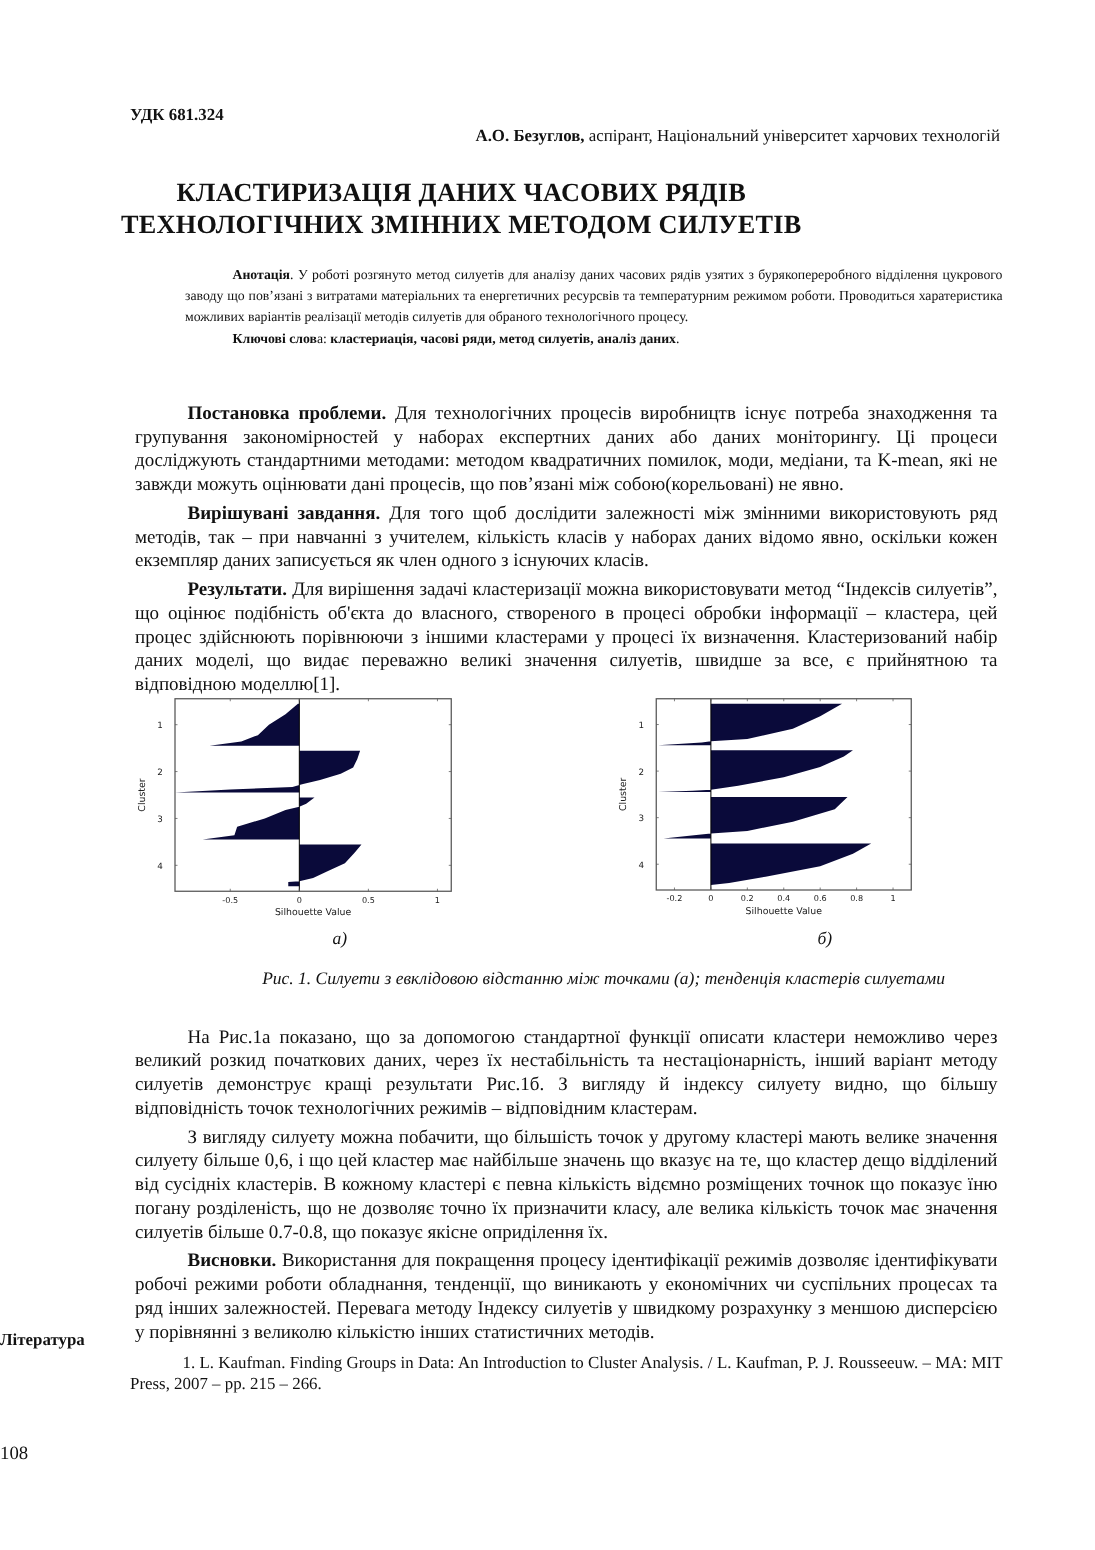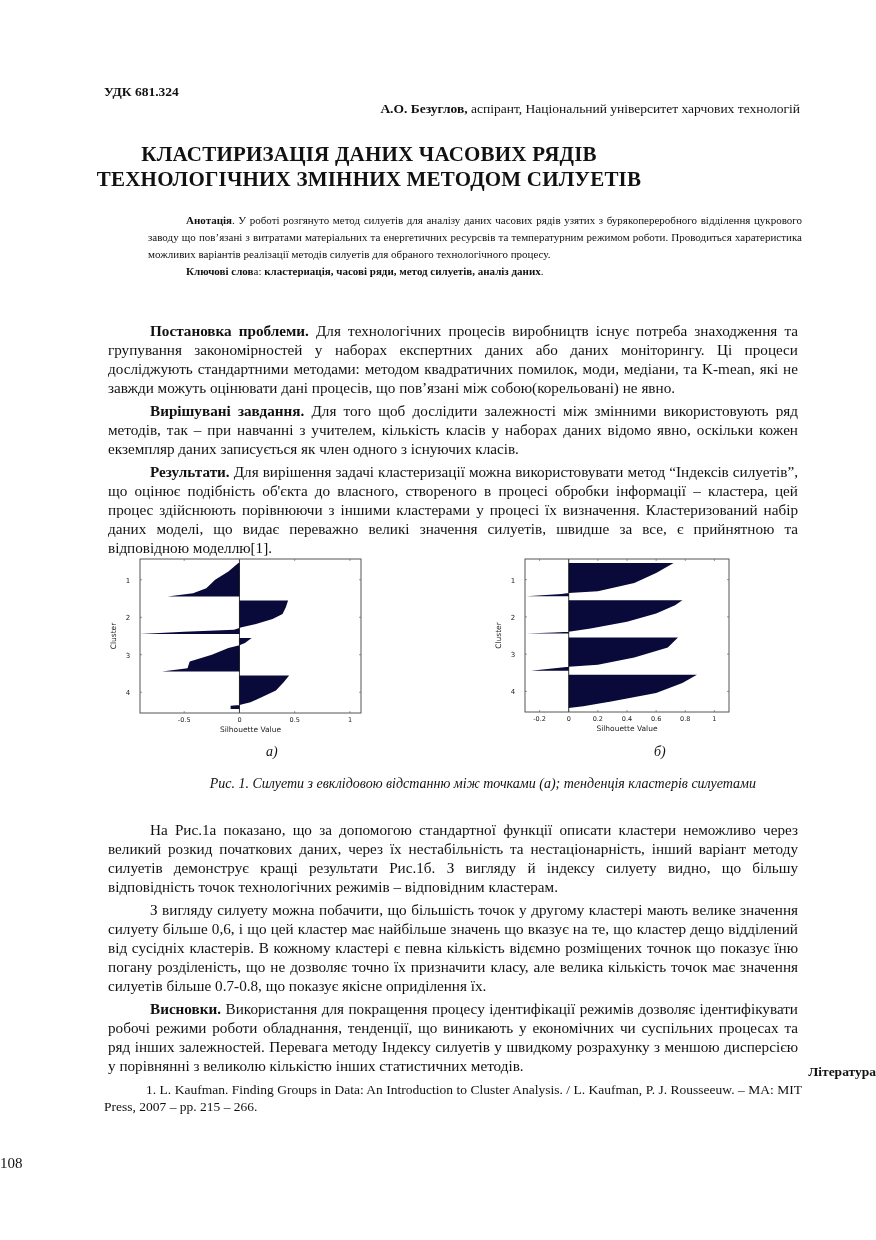--- a/index.html
+++ b/index.html
@@ -10,21 +10,21 @@
   .author { right: 76px; top: 101px; font-size: 13.5px; }
   .author b { font-weight: bold; }
   .title { left: 0; width: 738px; top: 142px; text-align: center;
            font-size: 21px; font-weight: bold; line-height: 25px; letter-spacing: 0.2px; }
   .abstract { left: 148px; width: 654px; top: 212px; font-size: 11px; line-height: 17px; text-align: justify; }
   .abstract p { margin: 0; text-indent: 38px; }
   .body-text { left: 104px; width: 698px; font-size: 15.2px; line-height: 19px; text-align: justify; }
   .body-text p { margin: 4px; text-indent: 42px; }
   .sec-a { top: 317px; }
   .sec-b { top: 816px; }
-  .lit-head { left: 0; width: 876px; top: 1064px; text-align: right; font-size: 13.5px; font-weight: bold; }
+  .lit-head { left: 0; width: 876px; top: 1064px; text-align: left; font-size: 13.5px; font-weight: bold; }
   .lit-item { left: 104px; width: 698px; top: 1081px; font-size: 13.5px; line-height: 17px; text-align: justify; }
   .lit-item p { margin: 0; text-indent: 42px; }
   .pageno { left: 0; width: 876px; top: 1155px; text-align: left; font-size: 15px; }
   .sub-a { left: 266px; top: 744px; font-size: 14px; font-style: italic; }
   .sub-b { left: 654px; top: 744px; font-size: 14px; font-style: italic; }
   .caption { left: 120px; width: 636px; top: 762px; text-align: right; font-size: 14px; font-style: italic; line-height: 17px; margin-top: 13px; }
   svg text { font-family: "DejaVu Sans", sans-serif; }
 </style>
 </head>
 <body>

